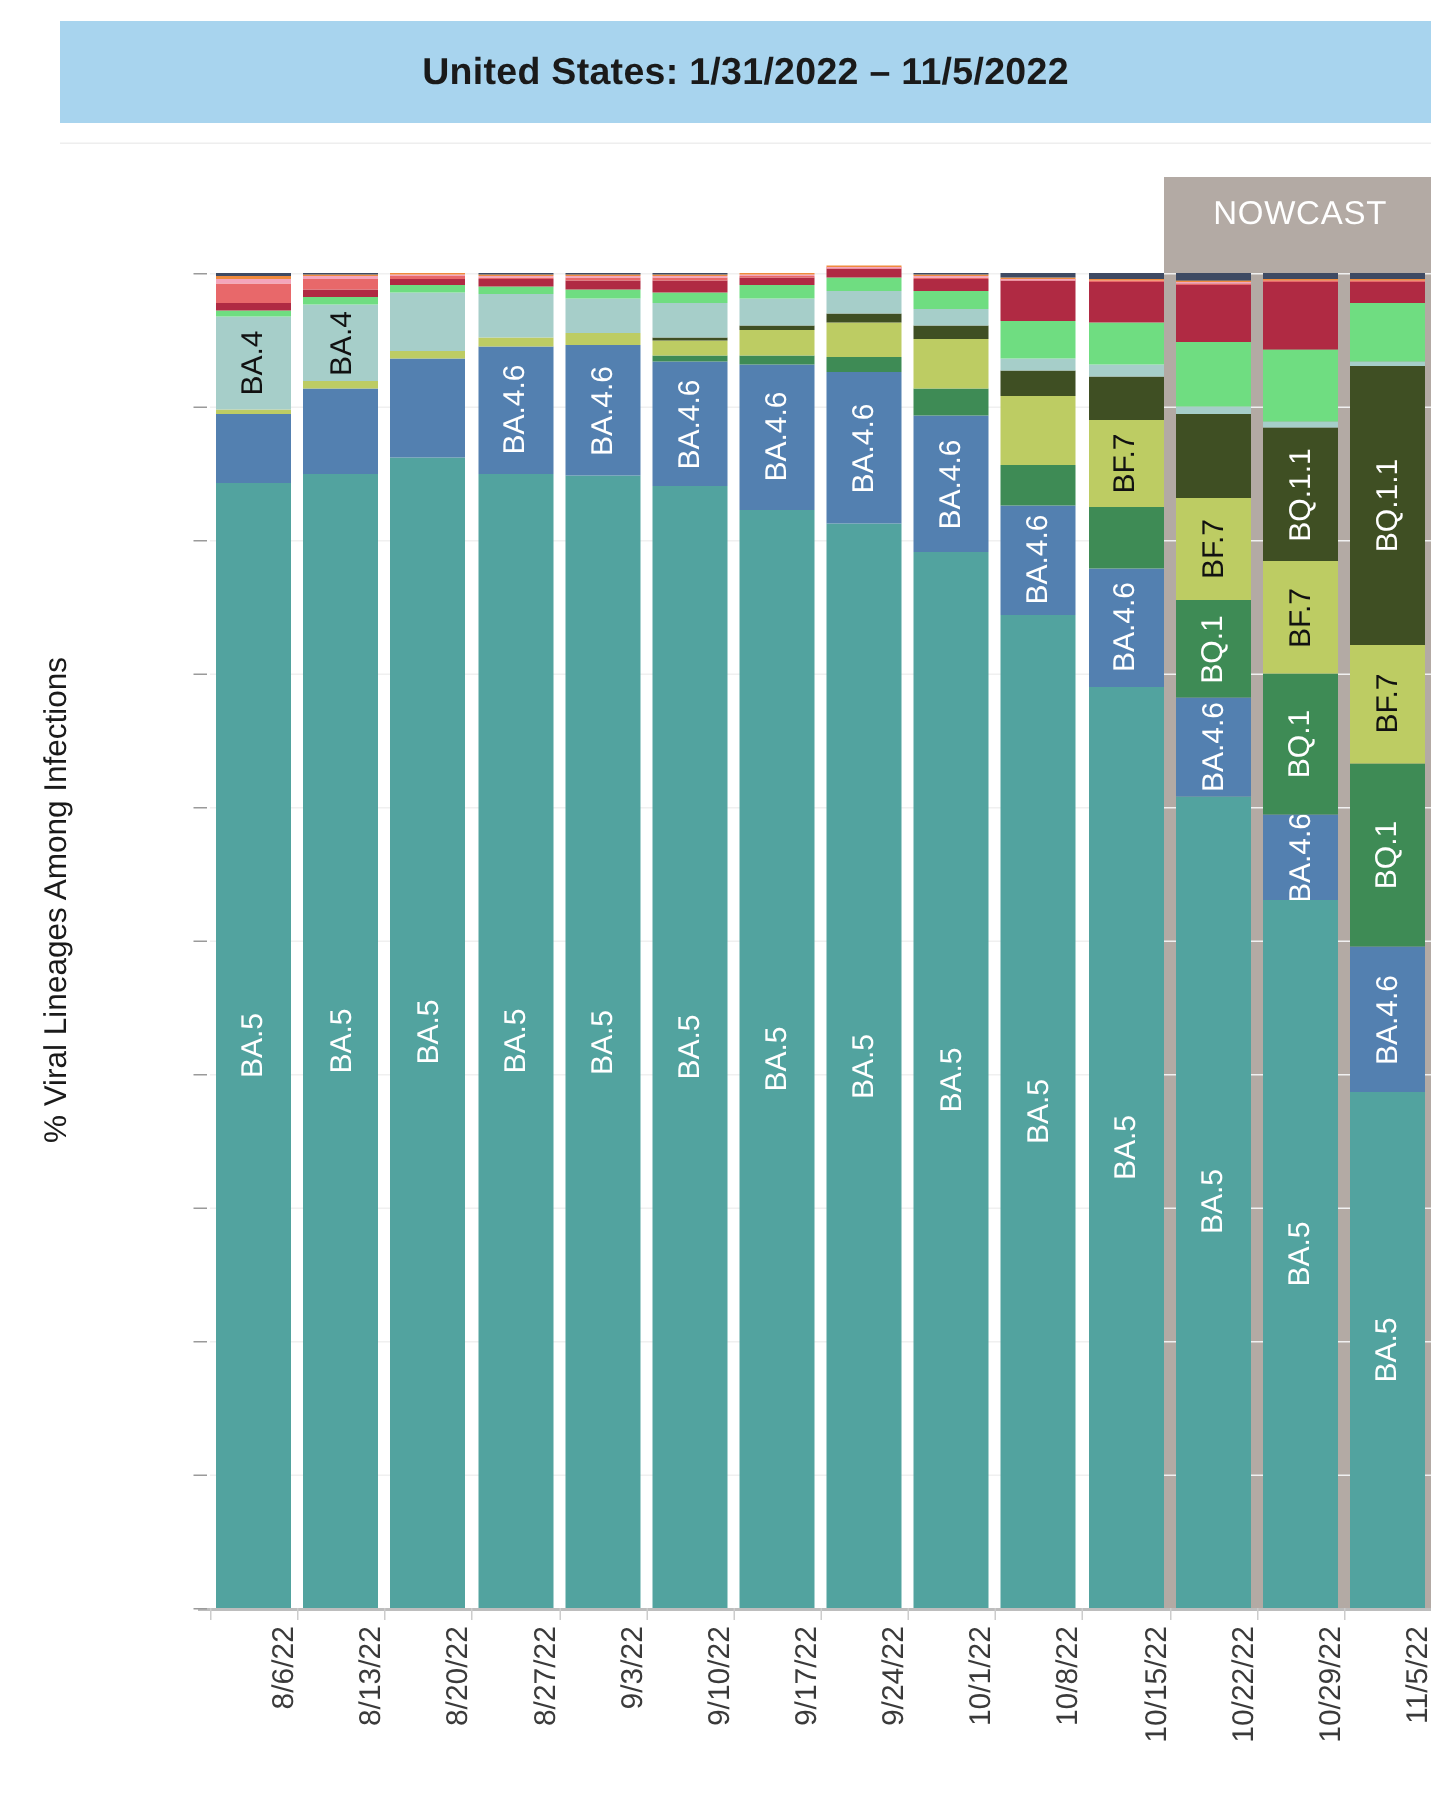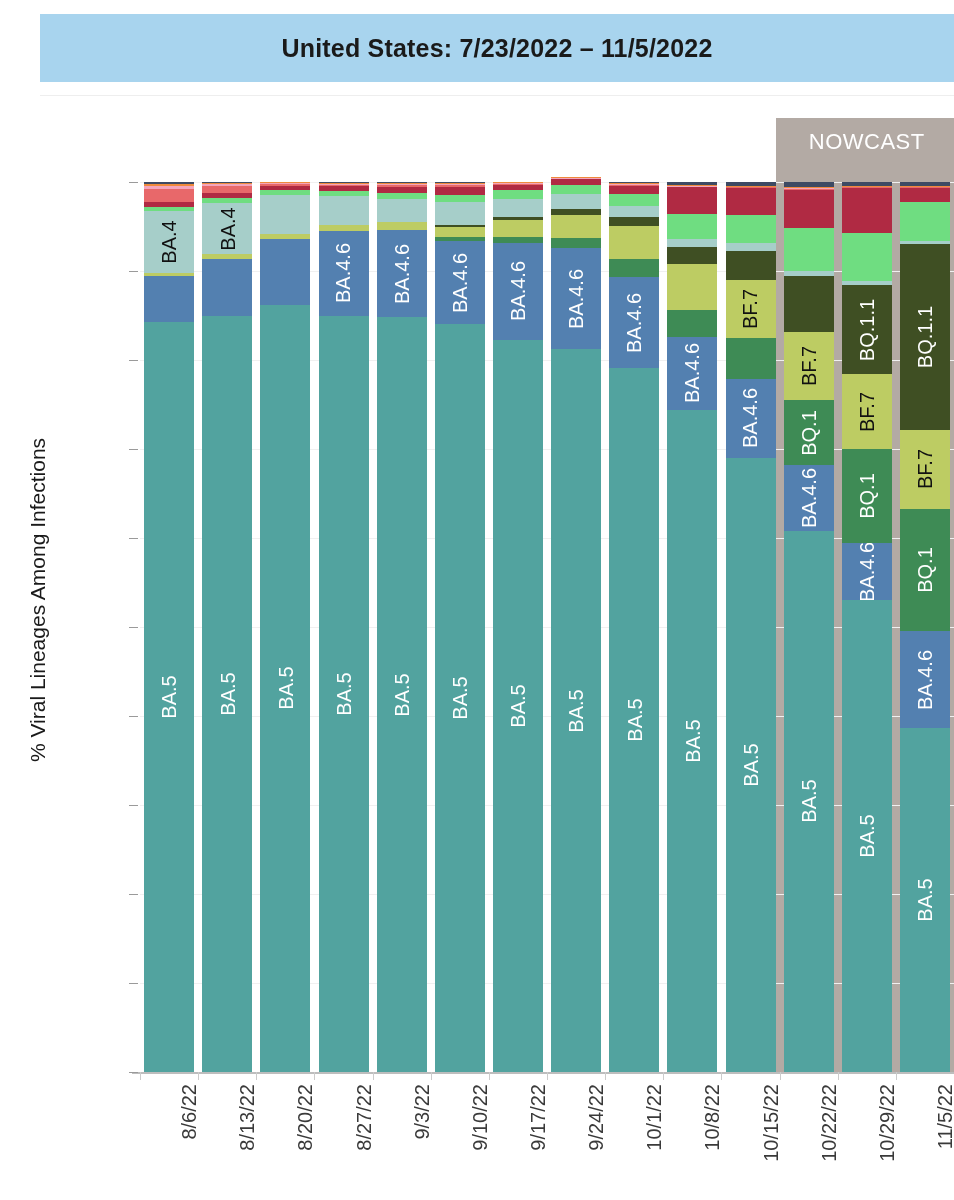--- a/index.html
+++ b/index.html
@@ -76,21 +76,21 @@
     white-space:nowrap;
   }
   .xtick-mark {
     position:absolute; top:1072px; width:1px; height:8px; background:#cccccc;
   }
 </style>
 </head>
 <body>
 
 <div id="title-banner">
-  <div id="title-text">United States: 7/23/2022 – 11/5/2022</div>
+  <div id="title-text">United States: 1/31/2022 – 11/5/2022</div>
 </div>
 <div id="banner-underline"></div>
 
 <div id="nowcast-tag" style="left: 775.571px; width: 182.429px;">
   <span>NOWCAST</span>
 </div>
 
 <div id="plot">
   <div id="nowcast-band" style="left: 775.571px; width: 182.429px; top: 166px; height: 906px;"></div>
   <div id="yaxis-title">% Viral Lineages Among Infections</div>

